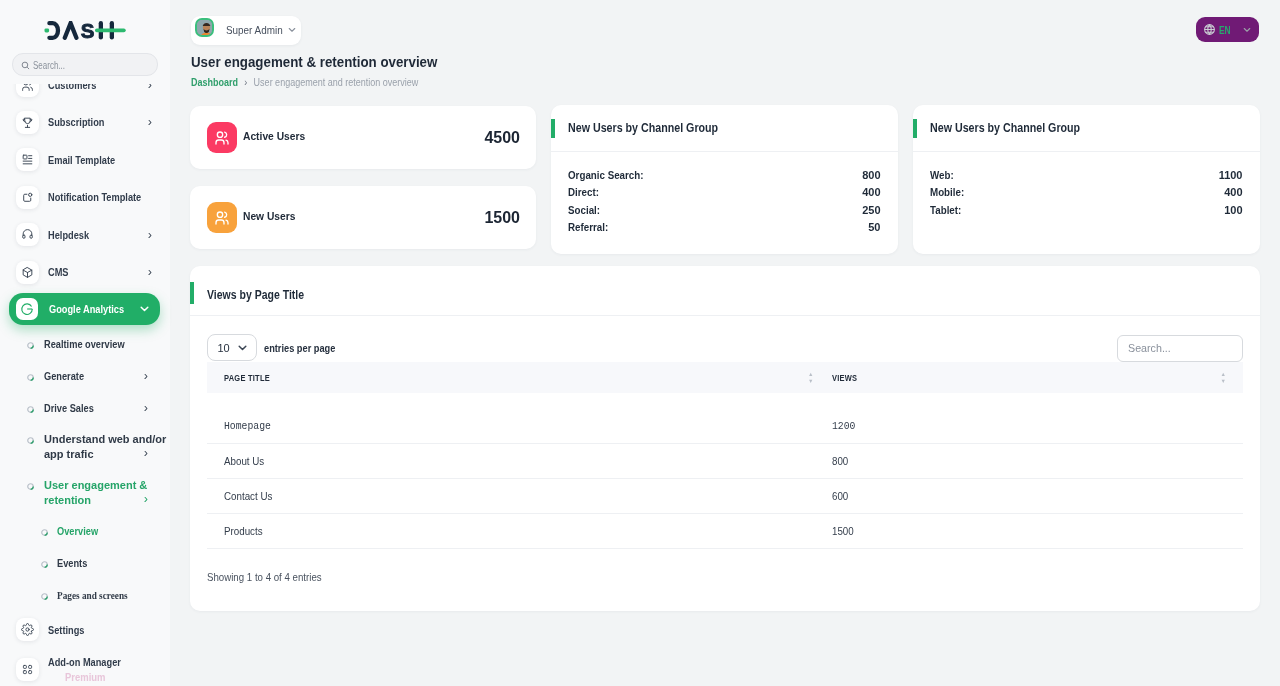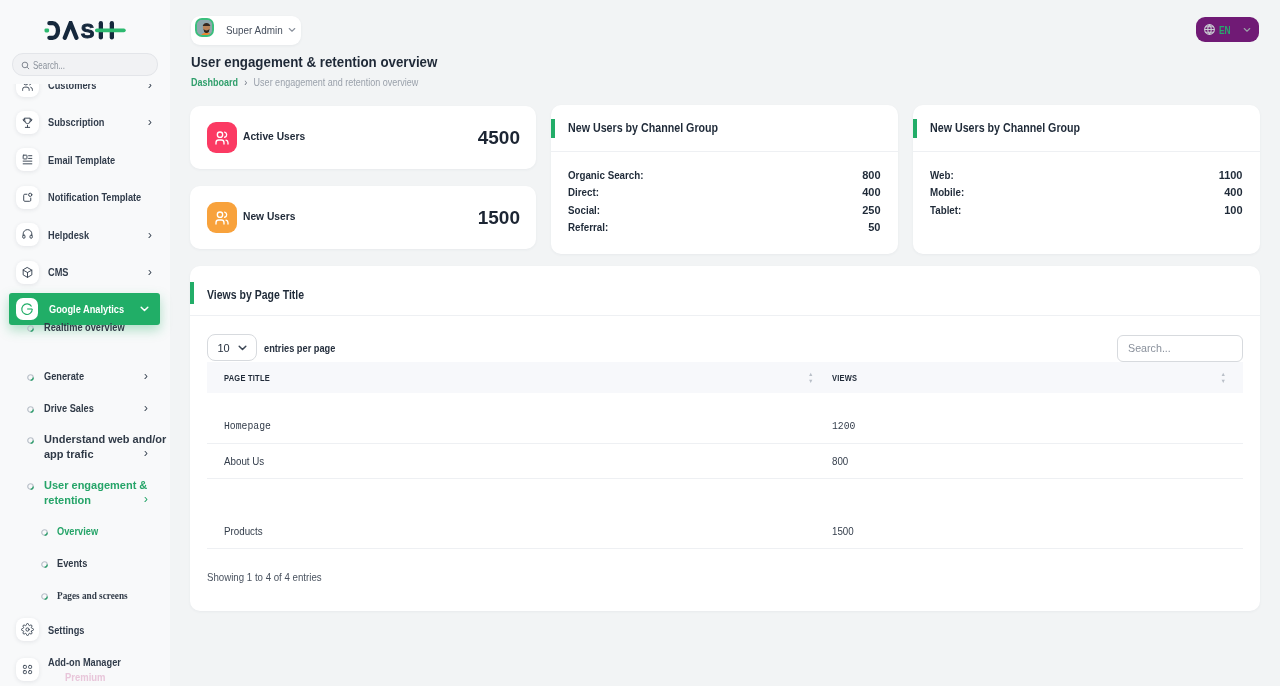--- a/index.html
+++ b/index.html
@@ -13,21 +13,21 @@
 #sbsearch { position:absolute; left:12px; top:53px; width:146px; height:23px; background:#f1f2f4; border:1px solid #e3e5e9; border-radius:11px; }
 #sbsearch .ph { position:absolute; left:20px; top:5.5px; font-size:10px; color:#8b929c; transform:scaleX(.8); transform-origin:left top; }
 #sbsearch svg { position:absolute; left:8px; top:6.5px; }
 
 .mitem { position:absolute; left:0; width:170px; height:23px; }
 .mitem .ibox { position:absolute; left:15.5px; top:0; width:23px; height:23px; background:#fff; border-radius:8px; box-shadow:0 1px 4px rgba(40,50,70,.10); }
 .mitem .ibox svg { position:absolute; left:5px; top:5px; }
 .mitem .lbl { position:absolute; left:48px; top:50%; transform:translateY(-50%) scaleX(.84); transform-origin:left center; font-size:11px; font-weight:700; color:#323d4c; white-space:nowrap; }
 .mitem .chev { position:absolute; right:18px; top:50%; transform:translateY(-52%); color:#3f4a57; font-size:12.5px; }
 
-#gapill { position:absolute; left:9px; top:293px; width:151px; height:32px; background:#21ae67; border-radius:3px; box-shadow:0 5px 12px rgba(33,174,103,.35); }
+#gapill { position:absolute; left:9px; top:293px; width:151px; height:32px; background:#21ae67; border-radius:14px; box-shadow:0 5px 12px rgba(33,174,103,.35); }
 #gapill .ibox { position:absolute; left:6.5px; top:5px; width:22px; height:22px; background:#fff; border-radius:7px; }
 
 #gapill .lbl { position:absolute; left:39.5px; top:50%; transform:translateY(-50%) scaleX(.84); transform-origin:left center; font-size:11px; font-weight:700; color:#fff; white-space:nowrap; }
 #gapill .chev { position:absolute; right:11px; top:50%; transform:translateY(-50%); line-height:0; }
 
 .sub { position:absolute; left:0; width:170px; height:14px; }
 .sub .dot { position:absolute; left:27px; top:50%; transform:translateY(-50%); }
 .sub .lbl { position:absolute; left:44px; top:50%; transform:translateY(-50%) scaleX(.84); transform-origin:left center; font-size:11px; font-weight:700; color:#303a47; white-space:nowrap; }
 .sub .chev { position:absolute; right:22px; top:50%; transform:translateY(-52%); color:#3f4a57; font-size:12.5px; }
 .sub2 .dot { left:41px; }
@@ -48,21 +48,21 @@
 #ptitle { position:absolute; left:191px; top:52.5px; font-size:15.4px; font-weight:700; color:#1f2937; transform:scaleX(.865); transform-origin:left top; white-space:nowrap; }
 #bcrumb { position:absolute; left:191px; top:76.5px; font-size:10px; color:#9aa1ab; transform:scaleX(.9); transform-origin:left top; white-space:nowrap; }
 #bcrumb .d { color:#2f9e6b; font-weight:700; }
 #bcrumb .sep { color:#6b7280; margin:0 7px; font-size:10px; }
 
 
 .card { position:absolute; background:#fff; border-radius:10px; box-shadow:0 1px 3px rgba(40,50,70,.05); }
 .scard .icon { position:absolute; left:17px; top:16px; width:30px; height:31px; border-radius:9px; }
 .scard .icon svg { position:absolute; left:7px; top:7.5px; }
 .scard .lbl { position:absolute; left:53px; top:calc(50% - 1.5px); transform:translateY(-50%) scaleX(.96); transform-origin:left center; font-size:10.7px; font-weight:700; color:#222c3a; white-space:nowrap; }
-.scard .val { position:absolute; right:16px; top:50%; transform:translateY(-50%); font-size:19px; font-weight:700; color:#1c2533; }
+.scard .val { position:absolute; right:16px; top:50%; transform:translateY(-50%); font-size:16px; font-weight:700; color:#1c2533; }
 
 .ccard .bar { position:absolute; left:0; top:14px; width:3.5px; height:19px; background:#22ad68; }
 .ccard .title { position:absolute; left:16.5px; top:15.5px; font-size:12px; font-weight:700; color:#1f2a38; transform:scaleX(.89); transform-origin:left top; white-space:nowrap; }
 .ccard .divider { position:absolute; left:0; top:46px; width:100%; height:1px; background:#eef0f3; }
 .ccard .rows { position:absolute; left:17px; right:17.5px; top:64px; }
 .ccard .row { position:relative; height:17.4px; font-size:11.5px; font-weight:700; color:#1f2a38; }
 .ccard .row .k { display:inline-block; transform:scaleX(.85); transform-origin:left center; }
 .ccard .row .v { position:absolute; right:0; top:0; font-size:11px; }
 
 
@@ -166,21 +166,21 @@
           <path d="M13.2 5.2 A6 6 0 1 0 14 8"></path>
           <path d="M8.2 8 H14"></path>
         </svg>
       </div>
     <div class="lbl">Google Analytics</div>
     <div class="chev"><svg width="9" height="6" viewBox="0 0 9 6" fill="none">
           <path d="M1.2 1.2 L4.5 4.5 L7.8 1.2" stroke="#ffffff" stroke-width="1.5" stroke-linecap="round" stroke-linejoin="round"></path>
         </svg></div>
   </div>
 
-  <div class="sub" style="top:320px;">
+  <div class="sub" style="top:337px;">
       <span class="dot"><svg width="7" height="7" viewBox="0 0 14 14" fill="none">
           <circle cx="7" cy="7" r="5.5" stroke="#b9c0c9" stroke-width="2.4"></circle>
           <path d="M7 12.5 A5.5 5.5 0 0 0 12.5 7" stroke="#2aa06a" stroke-width="2.4"></path>
         </svg></span>
       <div class="lbl">Realtime overview</div>
     </div>
   <div class="sub" style="top:369px;">
       <span class="dot"><svg width="7" height="7" viewBox="0 0 14 14" fill="none">
           <circle cx="7" cy="7" r="5.5" stroke="#b9c0c9" stroke-width="2.4"></circle>
           <path d="M7 12.5 A5.5 5.5 0 0 0 12.5 7" stroke="#2aa06a" stroke-width="2.4"></path>
@@ -378,18 +378,22 @@
       <span class="sorticon" style="left:1014px;"></span>
   </div>
   <div class="trow" style="top:143.6px;font-family:Liberation Mono, monospace;">
       <div class="c1">Homepage</div>
       <div class="c2">1200</div>
     </div>
   <div class="trow" style="top:178.4px;">
       <div class="c1">About Us</div>
       <div class="c2">800</div>
     </div>
+  <div class="trow" style="top:213.2px;">
+      <div class="c1">Contact Us</div>
+      <div class="c2">600</div>
+    </div>
   <div class="trow" style="top:248px;">
       <div class="c1">Products</div>
       <div class="c2">1500</div>
     </div>
   <div id="showing">Showing 1 to 4 of 4 entries</div>
 </div>
 
 </body></html>

